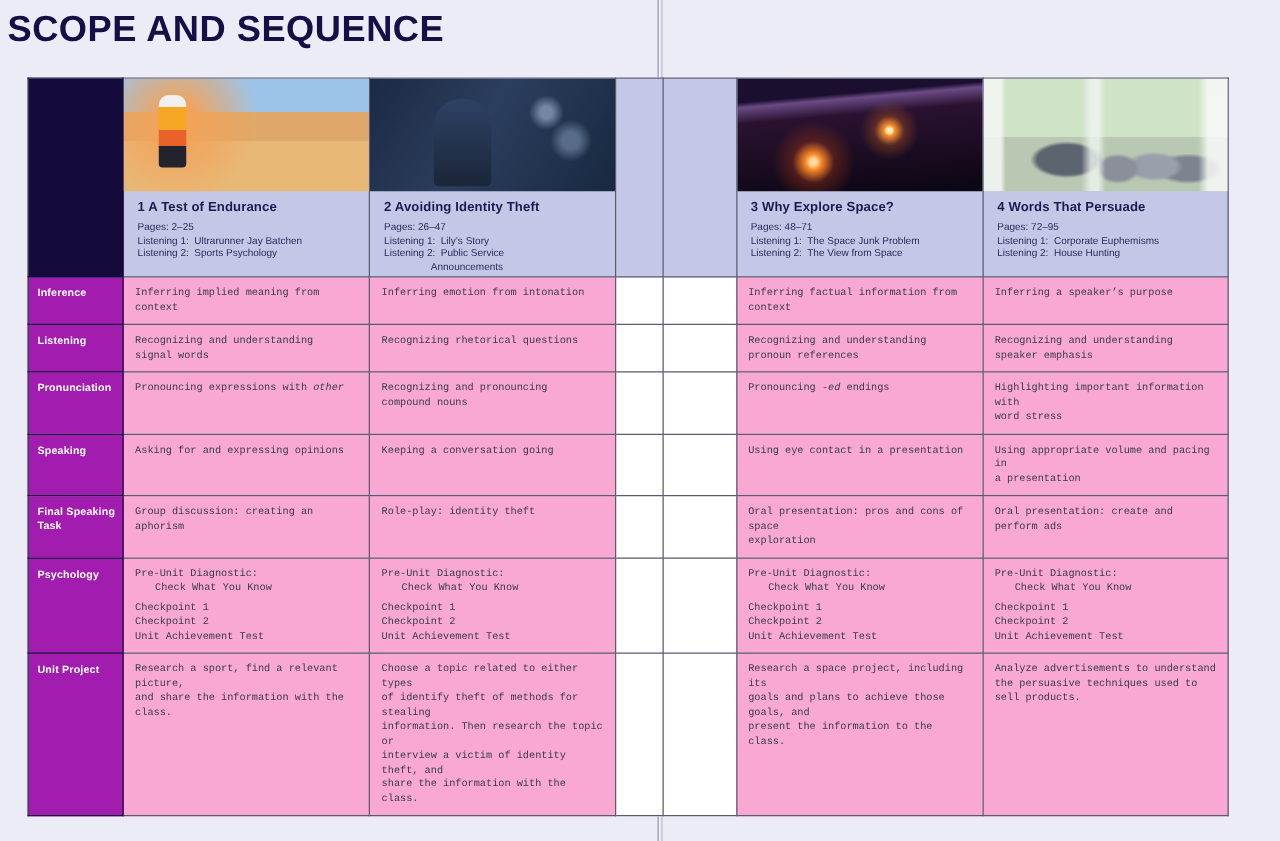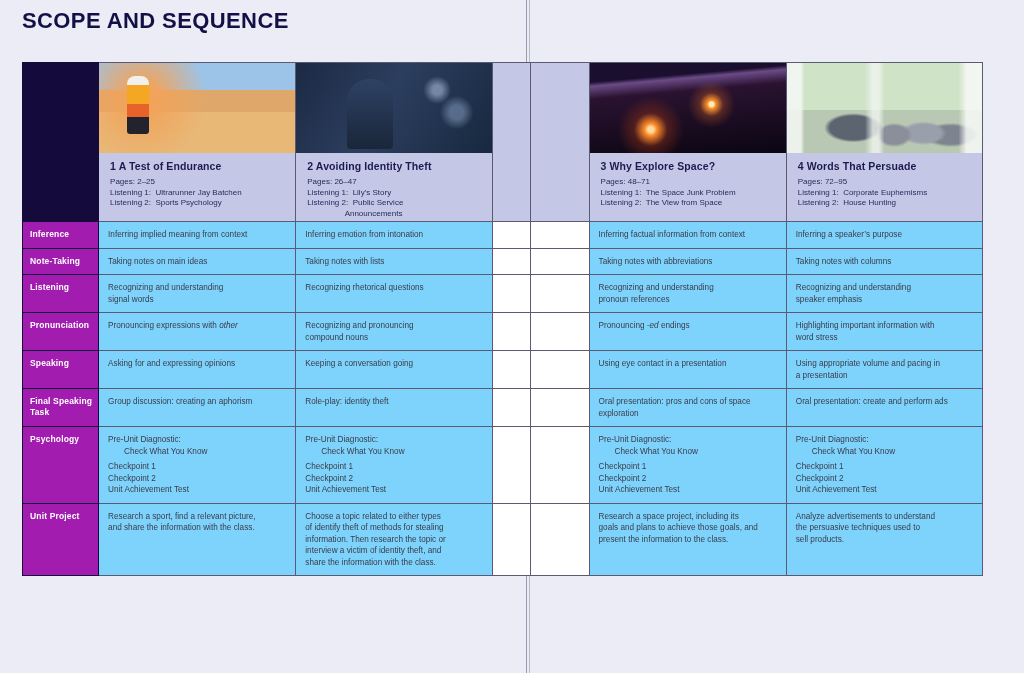--- a/index.html
+++ b/index.html
@@ -6,22 +6,22 @@
   body{
     width:1024px;height:673px;
     background:#ececf7;
     font-family:"Liberation Sans", sans-serif;
     overflow:hidden;
     position:relative;
   }
   
   #page-title{
     position:absolute;
-    left:22px; top:8px;
-    font-size:22px;
+    left:6px; top:8px;
+    font-size:29px;
     font-weight:bold;
     letter-spacing:.4px;
     color:#141046;
     font-family:"Liberation Sans", sans-serif;
   }
   
   .fold{
     position:absolute;
     top:0;bottom:0;
     width:1px;
@@ -148,21 +148,22 @@
     font-weight:bold;
     padding:7px 6px 7px 7px !important;
     line-height:11px;
     letter-spacing:.15px;
   }
   .cell{
     padding:7px 9px 7px 9px !important;
     font-size:8.2px;
     line-height:11.5px;
     color:#3b3b48;
-    background:#7dd3fc;
+    background:#f9a8d4;
+    font-family:Liberation Mono, monospace;
   }
   .gut{background:#ffffff;}
   .cell .ln{display:block;}
   .cell .indent{padding-left:16px;}
   .cell i{font-style:italic;}
   .cell .gap{display:block;height:4px;}
 </style>
 </head>
 <body>
 
@@ -235,37 +236,20 @@
         <td class="gut"></td>
         <td class="gut"></td>
         <td class="cell">
           <span class="ln">Inferring factual information from context</span>
         </td>
         <td class="cell">
           <span class="ln">Inferring a speaker’s purpose</span>
         </td>
       </tr>
       <tr>
-        <td class="row-label">Note-Taking</td>
-        <td class="cell">
-          <span class="ln">Taking notes on main ideas</span>
-        </td>
-        <td class="cell">
-          <span class="ln">Taking notes with lists</span>
-        </td>
-        <td class="gut"></td>
-        <td class="gut"></td>
-        <td class="cell">
-          <span class="ln">Taking notes with abbreviations</span>
-        </td>
-        <td class="cell">
-          <span class="ln">Taking notes with columns</span>
-        </td>
-      </tr>
-      <tr>
         <td class="row-label">Listening</td>
         <td class="cell">
           <span class="ln">Recognizing and understanding</span>
           <span class="ln">signal words</span>
         </td>
         <td class="cell">
           <span class="ln">Recognizing rhetorical questions</span>
         </td>
         <td class="gut"></td>
         <td class="gut"></td>

